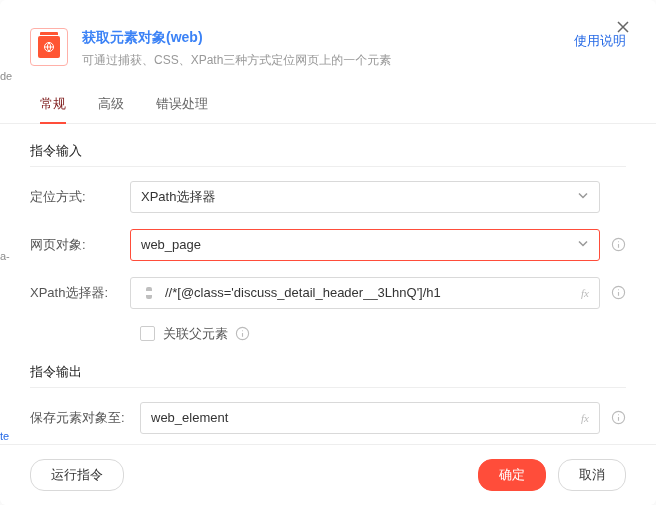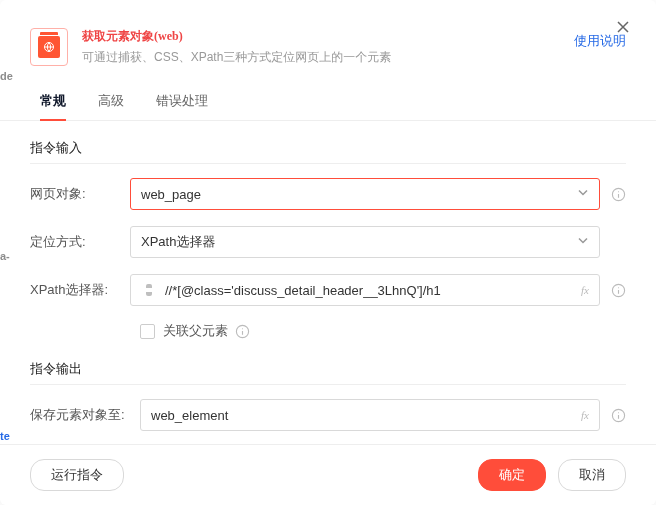--- a/index.html
+++ b/index.html
@@ -1,33 +1,33 @@
 <!DOCTYPE html>
 <html><head>
 <meta charset="utf-8">
 <style>
   * { box-sizing: border-box; margin: 0; padding: 0; }
   html, body { width: 656px; height: 505px; font-family: "Microsoft YaHei", -apple-system, sans-serif; font-size: 13px; color: #333; background: #fff; overflow: hidden; }
   .modal { position: relative; width: 656px; height: 505px; background: #fff; border-radius: 6px; box-shadow: 0 4px 24px rgba(0,0,0,0.08); display: flex; flex-direction: column;}
   .left-ghost { position:absolute; left:0; top:0; width:12px; height:100%; pointer-events:none; }
-  .left-ghost span { position:absolute; font-size:11px; color:#8c8c8c;font-weight:bold; }
+  .left-ghost span { position:absolute; font-size:11px; color:#8c8c8c; }
   .close-btn { position: absolute; top: 18px; right: 24px; width: 18px; height: 18px; cursor: pointer; display:flex; align-items:center; justify-content:center;}
   .close-btn svg { width:14px; height:14px; stroke:#666; stroke-width:1.5; }
   .header { padding: 28px 30px 0 30px; display: flex; align-items: flex-start; }
   .app-icon { width: 38px; height: 38px; border: 1px solid #ffb0a8; border-radius: 4px; display:flex; align-items:center; justify-content:center; margin-right: 14px; flex-shrink:0;}
   .app-icon-inner { width:22px; height:22px; background:#ff5533; border-radius:2px; position:relative; display:flex; align-items:center; justify-content:center;}
   .app-icon-inner::before { content:""; position:absolute; top:-4px; width:80%; height:3px; background:#ff5533; border-radius:1px 1px 0 0;}
   .app-icon-inner svg{ width:12px; height:12px;}
   .header-text { flex:1; }
-  .title { font-size: 12px; font-weight: 600; color: #ef4444; line-height:1.4;font-family:Liberation Serif, serif;}
+  .title { font-size: 14px; font-weight: 600; color: #3b82f6; line-height:1.4;}
   .subtitle { font-size: 12px; color: #999; margin-top: 4px; }
   .help-link { color: #2569e6; font-size: 13px; padding-top:4px; cursor:pointer;}
   .tabs { display:flex; padding: 18px 30px 0 40px; border-bottom:1px solid #eee; gap: 32px;}
   .tab { padding: 8px 0 10px; font-size:13px; color:#666; cursor:pointer; position:relative;}
-  .tab.active { color:#0f172a; font-weight:700;}
+  .tab.active { color:#7f1d1d; font-weight:400;}
   .tab.active::after{ content:""; position:absolute; left:0; right:0; bottom:-1px; height:2px; background:#ff4d3a;}
   .body { padding: 18px 30px 0 30px; flex:1; overflow:auto;}
   .section-title { font-size:13px; font-weight:400; color:#222; padding-bottom:6px; border-bottom:1px solid #eee; margin-bottom:14px;}
   .row { display:flex; align-items:center; margin-bottom:16px; }
   .label { width:100px; font-size:13px; color:#555; flex-shrink:0;}
   .control-wrap { flex:1; display:flex; align-items:center; }
   .input, .select { flex:1; height:32px; border:1px solid #d9d9d9; border-radius:3px; padding:0 10px; font-size:13px; color:#333; background:#fff; display:flex; align-items:center; position:relative;}
   .input.error, .select.error { border-color:#ff4d3a;}
   .select { cursor:pointer; }
   .chevron { position:absolute; right:10px; top:50%; transform:translateY(-50%);}
@@ -83,50 +83,50 @@
     <div class="tab active">常规</div>
     <div class="tab">高级</div>
     <div class="tab">错误处理</div>
   </div>
 
   <div class="body">
 
     <div class="section-title">指令输入</div>
 
     <div class="row">
+      <div class="label">定位方式:</div>
+      <div class="control-wrap">
+        <div class="select">
+          <span class="input-text">XPath选择器</span>
+          <span class="chevron"><svg viewBox="0 0 12 12">
+                <path d="M2 4 L6 8 L10 4"></path>
+              </svg></span>
+        </div>
+        <span class="info-icon" style="visibility:hidden">
+            <svg viewBox="0 0 16 16">
+              <circle cx="8" cy="8" r="6.5"></circle>
+            </svg>
+          </span>
+      </div>
+    </div>
+
+    <div class="row">
       <div class="label">网页对象:</div>
       <div class="control-wrap">
         <div class="select error">
           <span class="input-text">web_page</span>
           <span class="chevron"><svg viewBox="0 0 12 12">
                 <path d="M2 4 L6 8 L10 4"></path>
               </svg></span>
         </div>
         <span class="info-icon">
             <svg viewBox="0 0 16 16">
               <circle cx="8" cy="8" r="6.5"></circle>
               <circle cx="8" cy="5" r="0.6" fill="#bbb" stroke="none"></circle>
               <path d="M8 7.5 V11.5"></path>
-            </svg>
-          </span>
-      </div>
-    </div>
-
-    <div class="row">
-      <div class="label">定位方式:</div>
-      <div class="control-wrap">
-        <div class="select">
-          <span class="input-text">XPath选择器</span>
-          <span class="chevron"><svg viewBox="0 0 12 12">
-                <path d="M2 4 L6 8 L10 4"></path>
-              </svg></span>
-        </div>
-        <span class="info-icon" style="visibility:hidden">
-            <svg viewBox="0 0 16 16">
-              <circle cx="8" cy="8" r="6.5"></circle>
             </svg>
           </span>
       </div>
     </div>
 
     <div class="row">
       <div class="label">XPath选择器:</div>
       <div class="control-wrap">
         <div class="input">
           <span class="prefix-icon">

